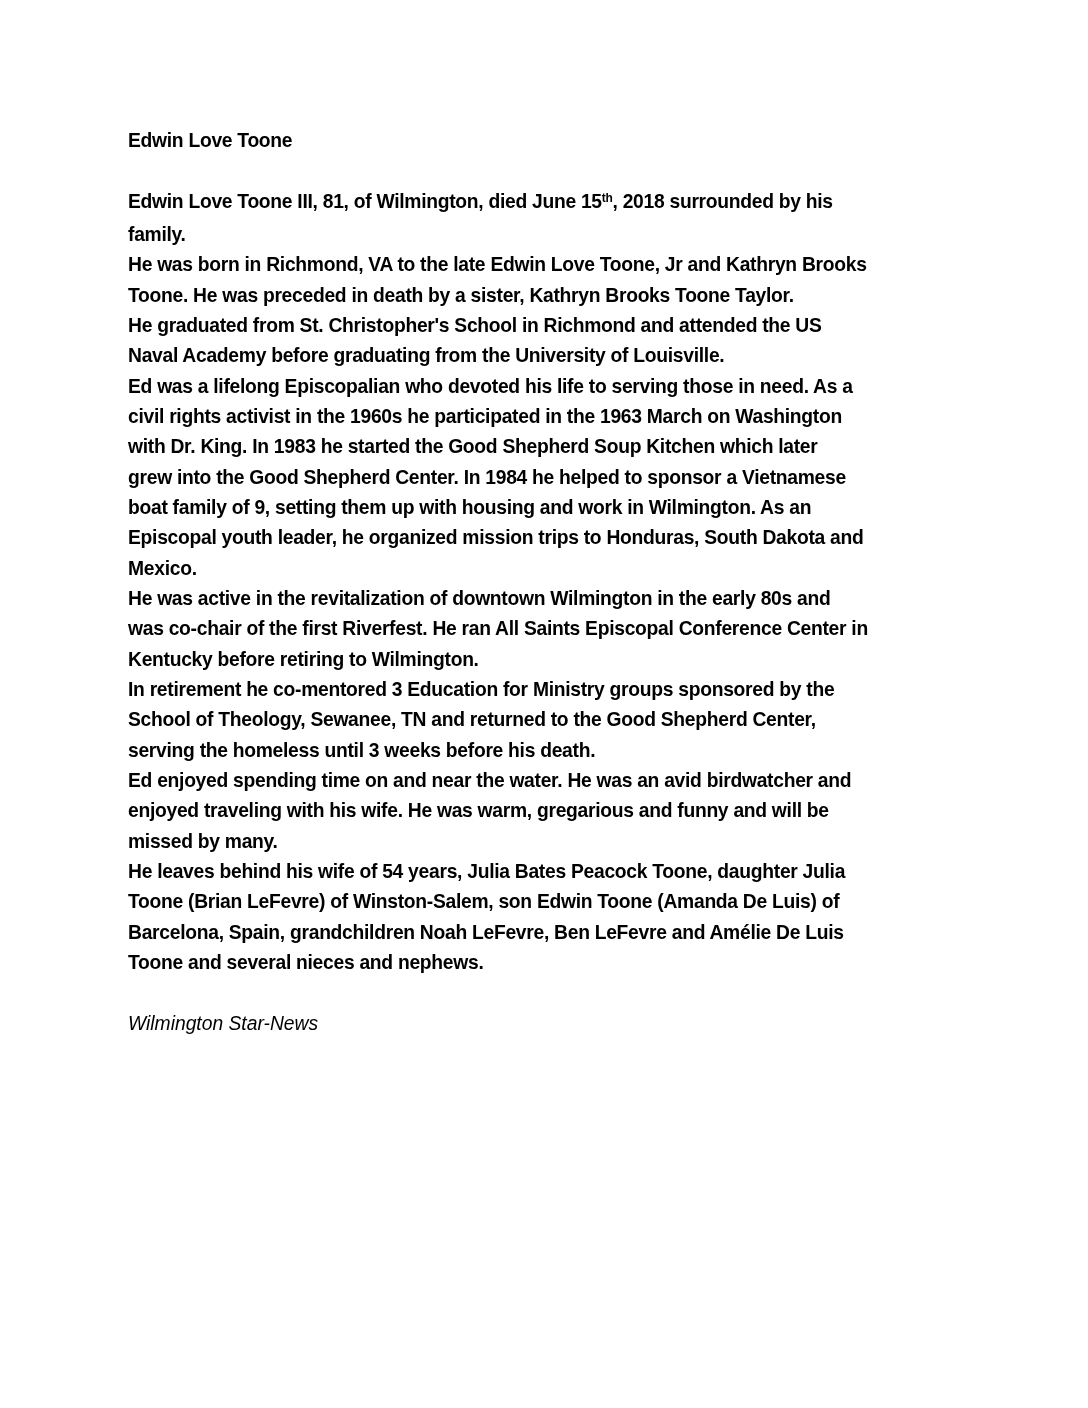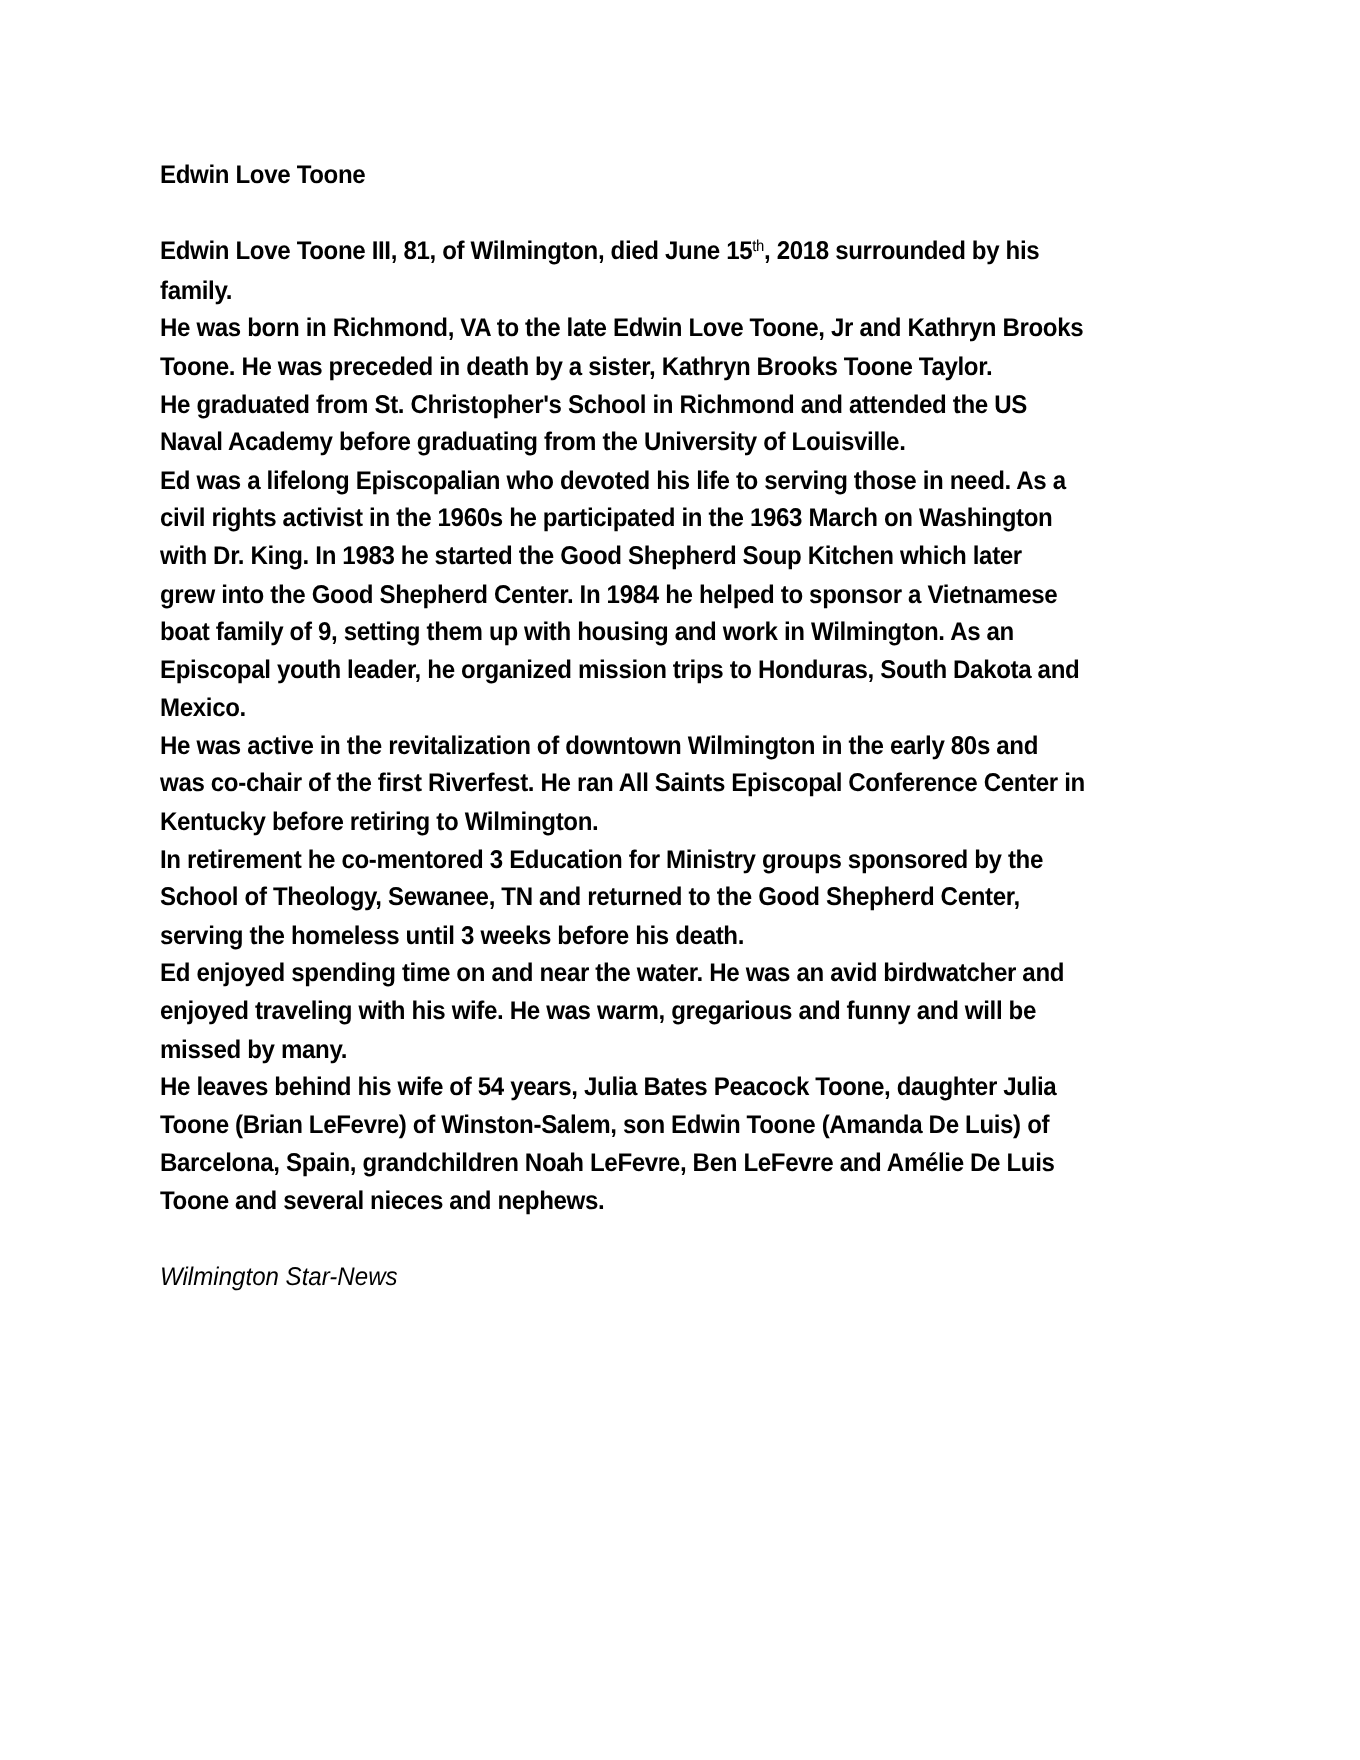--- a/index.html
+++ b/index.html
@@ -34,21 +34,21 @@
     white-space: nowrap;
   }
   .para {
     margin: 0;
   }
   .line {
     white-space: nowrap;
   }
   .line sup {
     font-size: 0.62em;
-    font-weight: 400;
+    font-weight: 700;
     vertical-align: baseline;
     position: relative;
     top: -0.45em;
     margin-top: 20px;
   }
   .credit {
     margin: 30.33px 0 0 0;
     font-style: italic;
     font-weight: 400;
     letter-spacing: 0;

